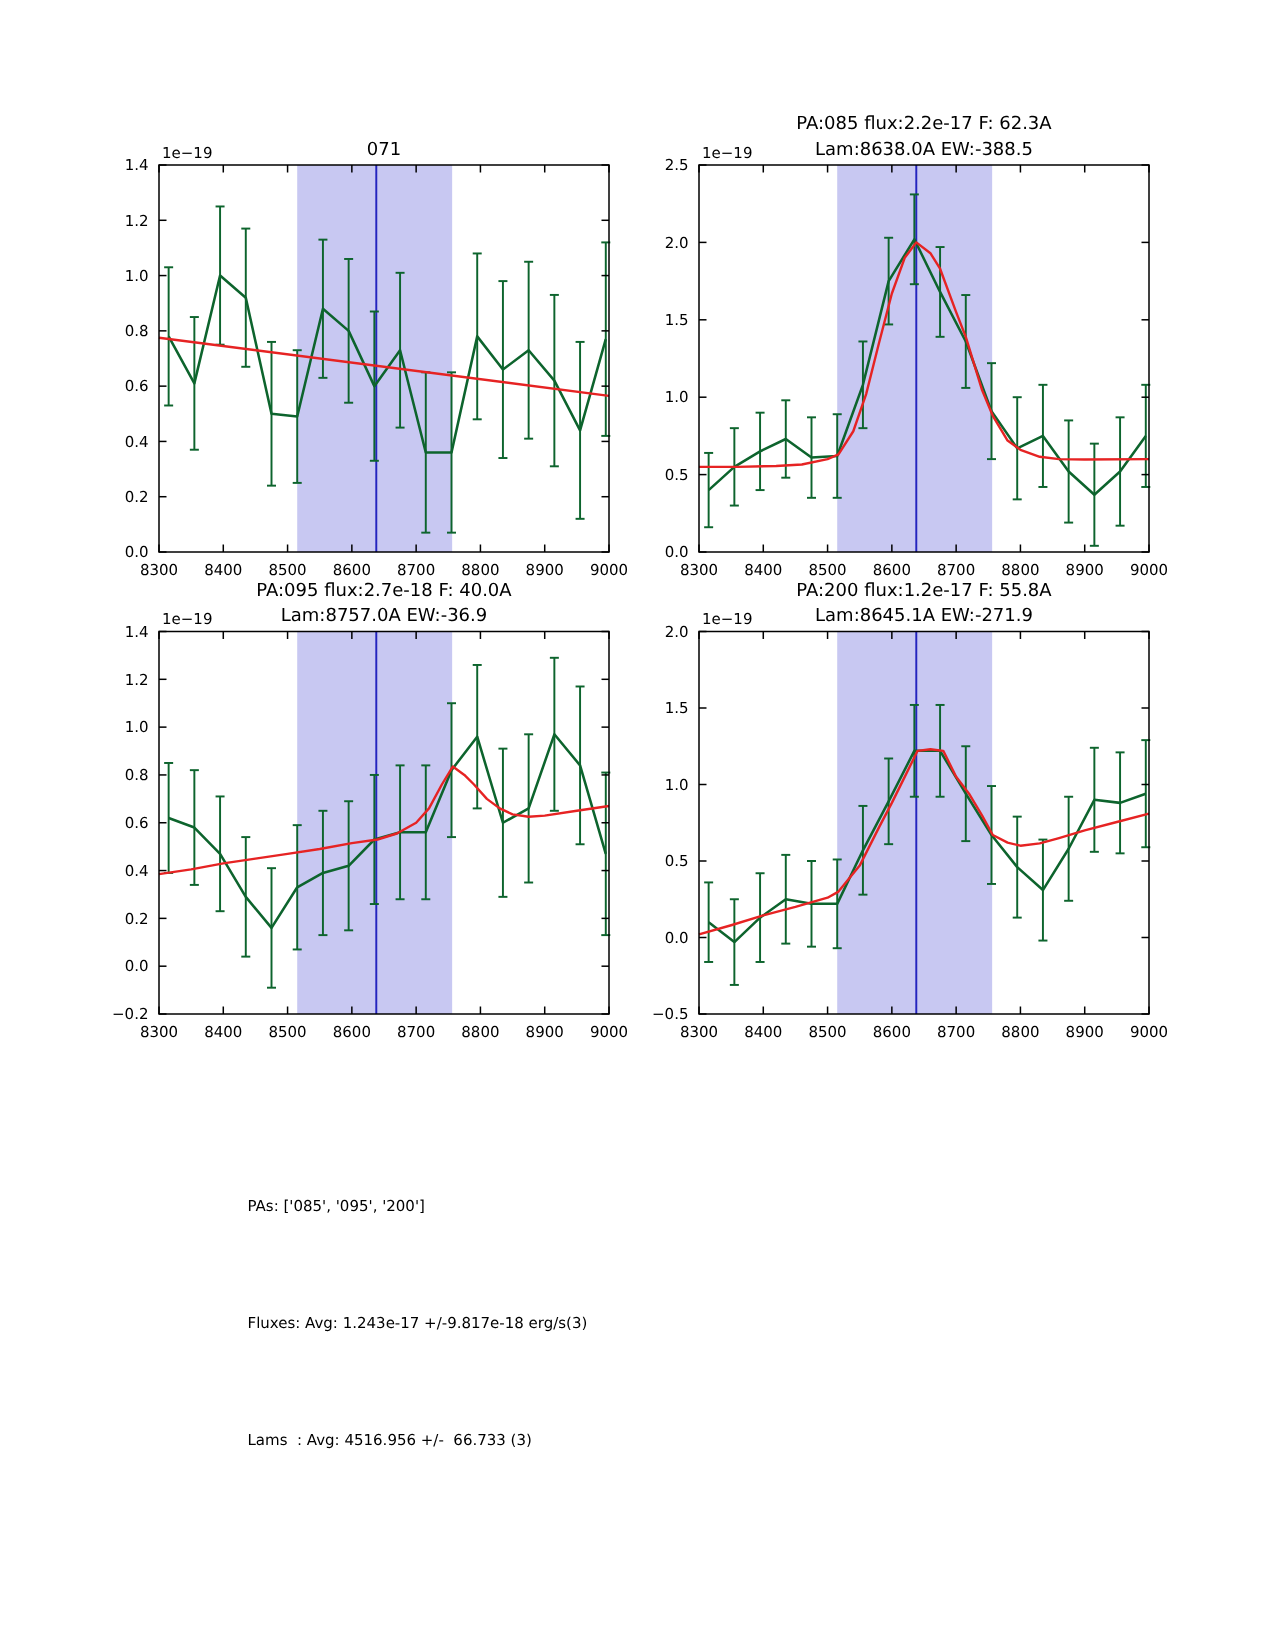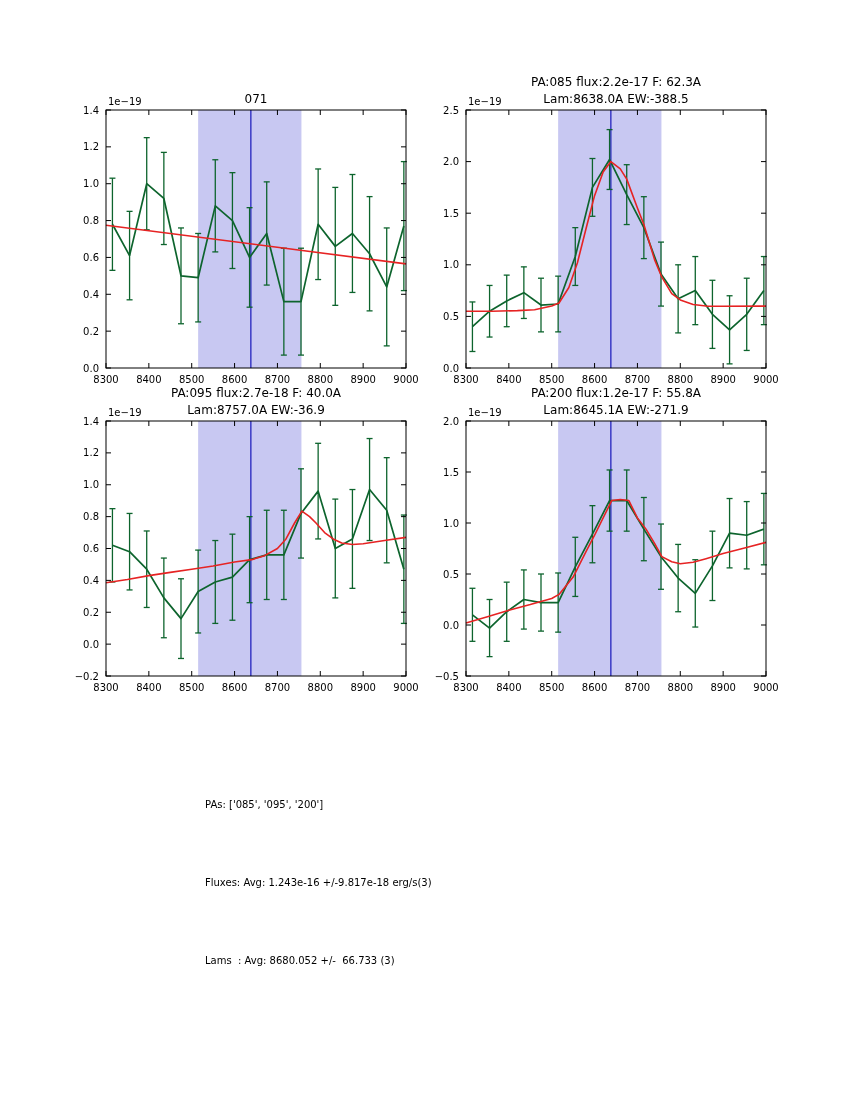--- a/index.html
+++ b/index.html
@@ -12,21 +12,21 @@
   }
   #charts{position:absolute;left:0;top:0;}
   .stats{
     position:absolute;
     left:165px;top:740px;
     font-size:10px;
     line-height:26px;
     color:#000;
     white-space:pre;
   }
-  .stats div{height:26px;margin-left:40px;}
+  .stats div{height:26px;}
   svg text{font-family:"DejaVu Sans","Liberation Sans",sans-serif;}
 </style>
 </head>
 <body>
 
 <div class="page">
   <svg id="charts" width="850" height="720" viewBox="0 0 850 720">
       <g>
         <rect x="198.14285714285717" y="110" width="103.28571428571428" height="258" fill="#c8c8f2"></rect>
         <line x1="250.85714285714286" x2="250.85714285714286" y1="110" y2="368" stroke="#2323be" stroke-width="1.3"></line>
@@ -470,18 +470,18 @@
         <line x1="766" x2="761" y1="421" y2="421" stroke="#000000" stroke-width="1"></line>
         <text x="459" y="424.5" text-anchor="end" font-size="10" fill="#000000">2.0</text>
         <text x="616" y="397" text-anchor="middle" font-size="12" fill="#000000">PA:200 flux:1.2e-17 F: 55.8A</text>
         <text x="616" y="414" text-anchor="middle" font-size="12" fill="#000000">Lam:8645.1A EW:-271.9</text>
         <text x="468" y="416" font-size="10" fill="#000000">1e−19</text>
       </g>
     </svg>
 
   <div class="stats">
     <div>PAs: ['085', '095', '200']</div>
-    <div>Fluxes: Avg: 1.243e-16 +/-9.817e-18 erg/s(3)</div>
-    <div>Lams  : Avg: 8680.052 +/-  66.733 (3)</div>
+    <div>Fluxes: Avg: 1.243e-17 +/-9.817e-18 erg/s(3)</div>
+    <div>Lams  : Avg: 4516.956 +/-  66.733 (3)</div>
     
     
   </div>
 </div>
 
 </body></html>

